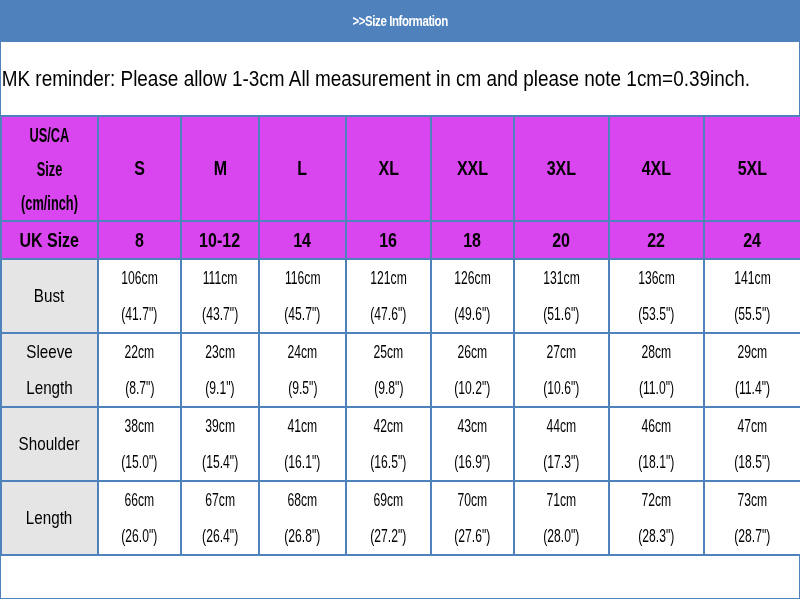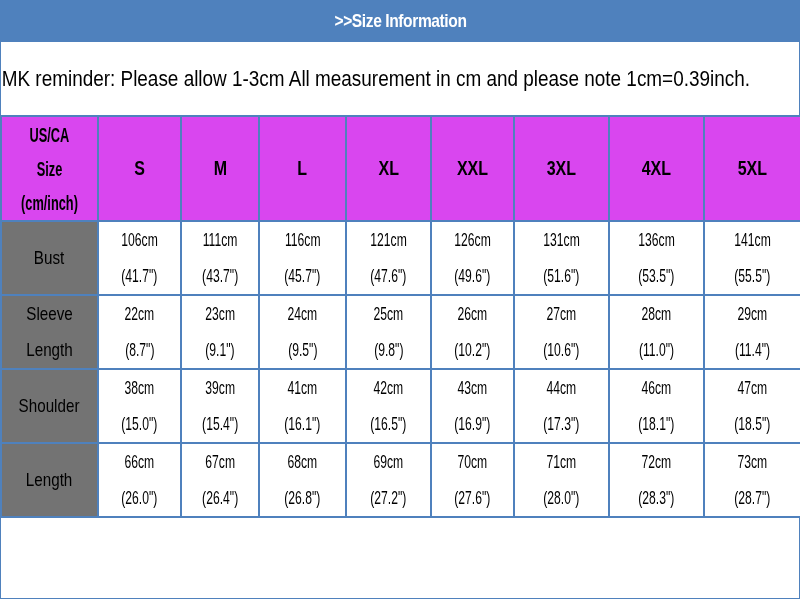--- a/index.html
+++ b/index.html
@@ -1,29 +1,29 @@
 <!DOCTYPE html>
 <html><head>
 <meta charset="utf-8">
 <style>
   html, body { margin:0; padding:0; background:#ffffff; }
   body { width:800px; height:600px; overflow:hidden; font-family:"Liberation Sans", sans-serif; position:relative; }
   .frame { position:absolute; left:0; top:0; width:798px; height:598px; border:1px solid #4f81bd; border-top:none; box-sizing:content-box; }
-  .title-bar { position:absolute; left:0; top:0; width:800px; height:42px; background:#4f81bd; color:#ffffff; display:flex; align-items:center; justify-content:center; font-size:19px; font-weight:bold; letter-spacing:-0.5px; transform-origin:center; }
+  .title-bar { position:absolute; left:0; top:0; width:800px; height:42px; background:#4f81bd; color:#ffffff; display:flex; align-items:center; justify-content:center; font-size:14px; font-weight:bold; letter-spacing:-0.5px; transform-origin:center; }
   .title-bar span { display:inline-block; transform:scaleX(0.82); }
   .reminder { position:absolute; left:0; top:42px; width:800px; height:73px; display:flex; align-items:center; font-size:22px; color:#000; white-space:nowrap; }
   .reminder span { display:inline-block; transform:scaleX(0.86); transform-origin:left center; padding-left:2px; }
   table.size-table { position:absolute; left:0; top:115px; border-collapse:collapse; table-layout:fixed; width:800px; }
   table.size-table td { border:2px solid #4f81bd; text-align:center; vertical-align:middle; padding:0; color:#000; }
   .hdr td { background:#d946ef; font-weight:bold; font-size:20px; }
   .hdr td span, .meas td span { display:inline-block; transform:scaleX(0.8); }
   tr.row-us td { height:103px; }
   tr.row-uk td, tr.row-au td { height:36px; }
   .meas td { background:#ffffff; font-size:19px; line-height:36px; }
-  .meas td.label { background:#737373; font-size:19px; }
+  .meas td.label { background:#e5e5e5; font-size:19px; }
   tr.row-m td { height:71px; }
   .cm, .inch { display:block; }
   .label-us { line-height:34px; }
 </style>
 </head>
 <body>
 
 <div class="frame"></div>
 
 <div class="title-bar">
@@ -56,20 +56,31 @@
         </span>
       </td>
       <td><span>S</span></td>
       <td><span>M</span></td>
       <td><span>L</span></td>
       <td><span>XL</span></td>
       <td><span>XXL</span></td>
       <td><span>3XL</span></td>
       <td><span>4XL</span></td>
       <td><span>5XL</span></td>
+    </tr>
+    <tr class="hdr row-uk">
+      <td><span>UK Size</span></td>
+      <td><span>8</span></td>
+      <td><span>10-12</span></td>
+      <td><span>14</span></td>
+      <td><span>16</span></td>
+      <td><span>18</span></td>
+      <td><span>20</span></td>
+      <td><span>22</span></td>
+      <td><span>24</span></td>
     </tr>
 
     <tr class="meas row-m">
       <td class="label"><span>Bust</span></td>
       <td><span><span class="cm">106cm</span><span class="inch">(41.7")</span></span></td>
       <td><span><span class="cm">111cm</span><span class="inch">(43.7")</span></span></td>
       <td><span><span class="cm">116cm</span><span class="inch">(45.7")</span></span></td>
       <td><span><span class="cm">121cm</span><span class="inch">(47.6")</span></span></td>
       <td><span><span class="cm">126cm</span><span class="inch">(49.6")</span></span></td>
       <td><span><span class="cm">131cm</span><span class="inch">(51.6")</span></span></td>

